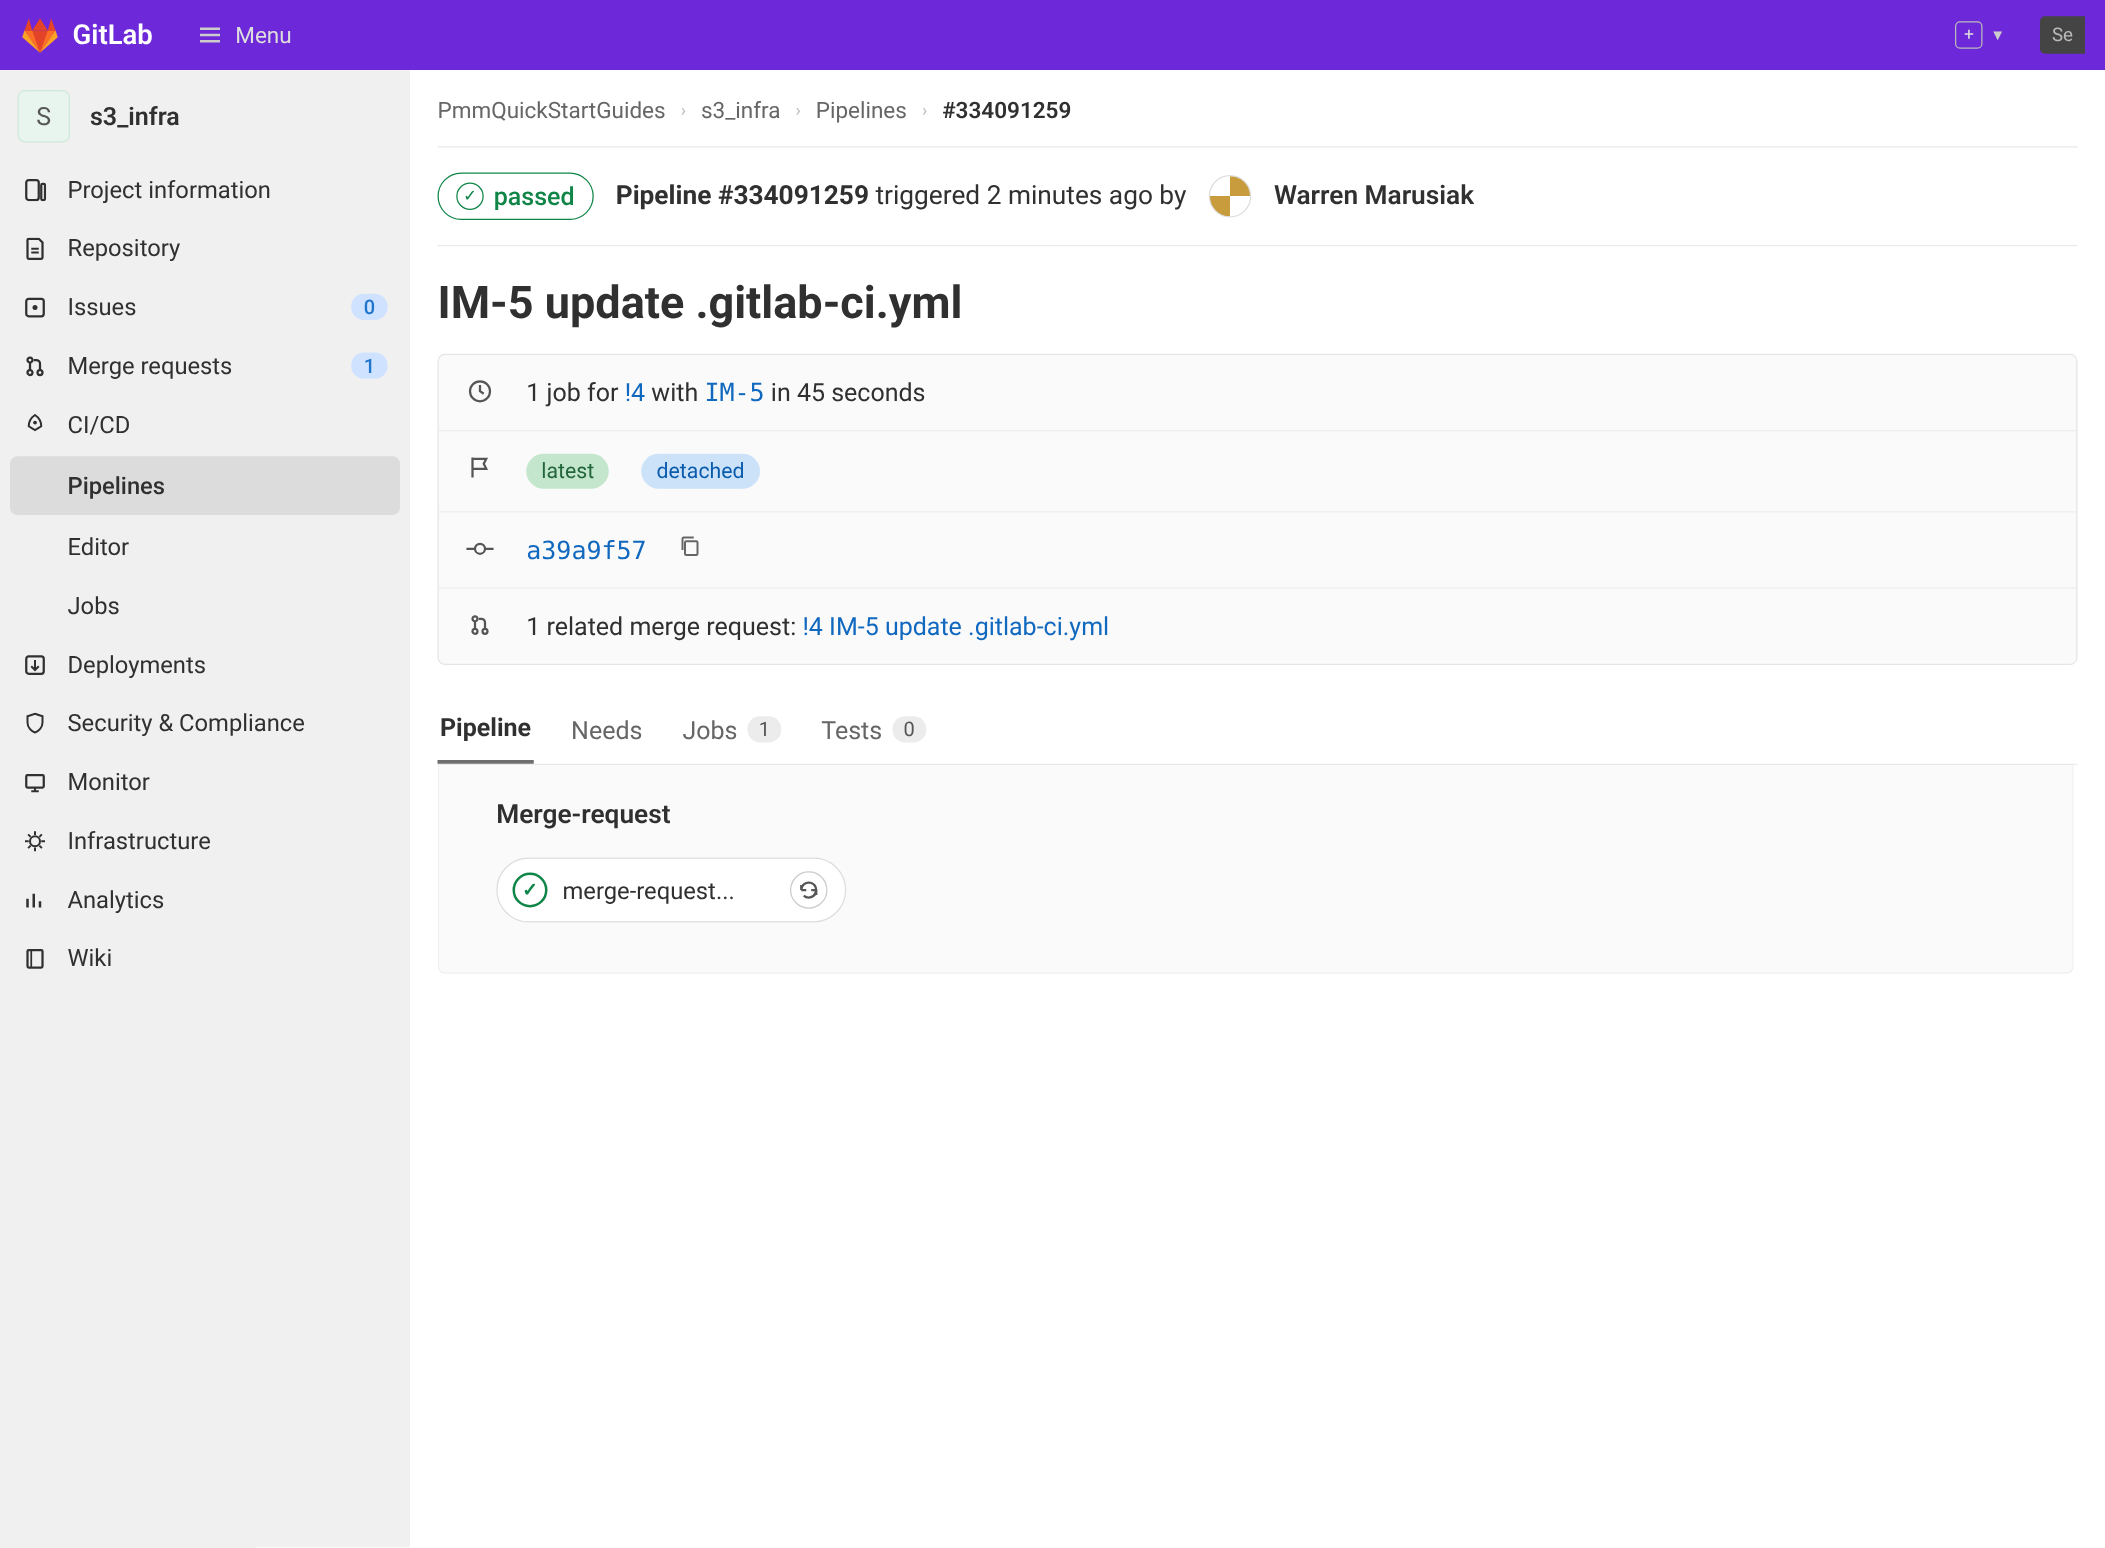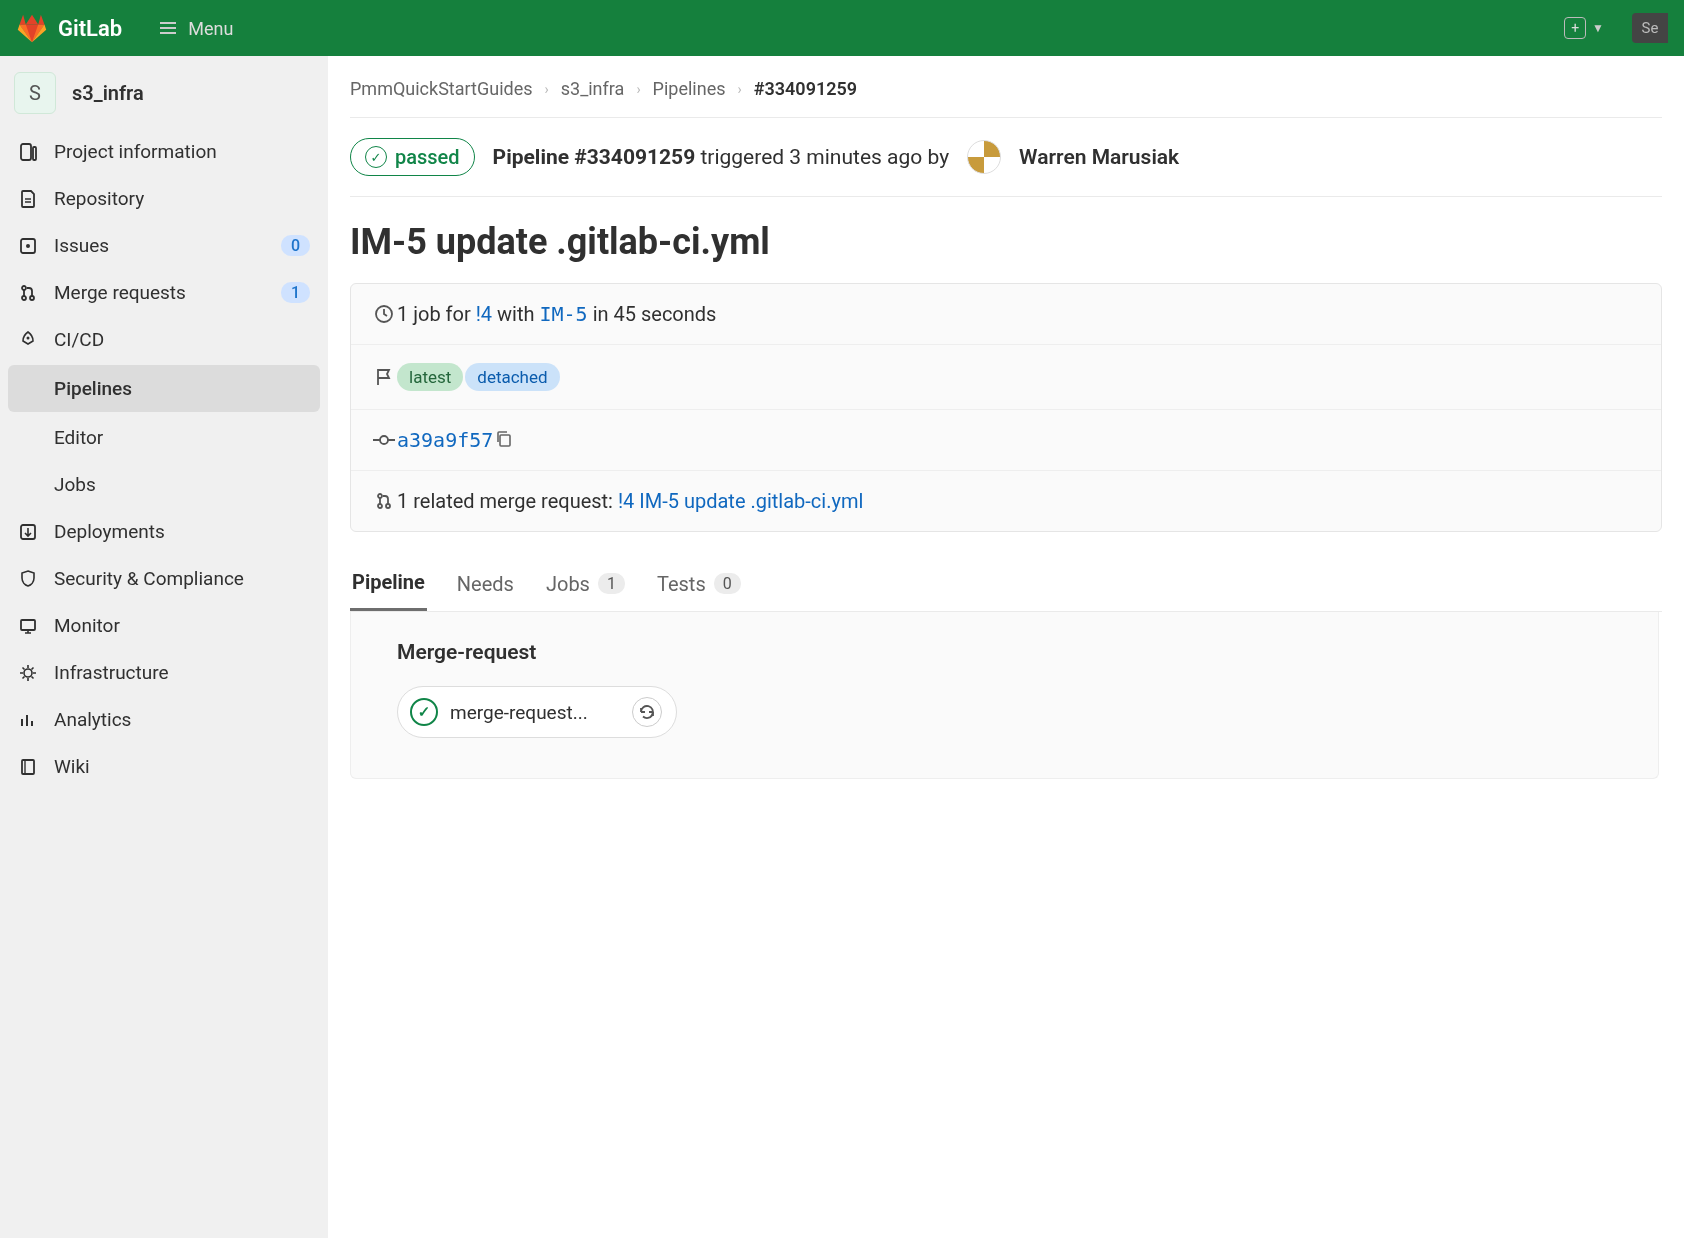--- a/index.html
+++ b/index.html
@@ -1,19 +1,19 @@
 <!DOCTYPE html>
 <html><head>
 <meta charset="utf-8">
 <style>
 * { box-sizing: border-box; margin: 0; padding: 0; }
 body { font-family: -apple-system, BlinkMacSystemFont, "Segoe UI", Roboto, sans-serif; color: #303030; background: #fff; overflow-x: hidden; }
 
 
-.topbar { height: 56px; background: #15803d; display: flex; align-items: center; padding: 0 16px; color: #fff; }
+.topbar { height: 56px; background: #6d28d9; display: flex; align-items: center; padding: 0 16px; color: #fff; }
 .logo-wrap { display: flex; align-items: center; gap: 10px; }
 .gitlab-logo { width: 32px; height: 32px; }
 .logo-text { font-size: 22px; font-weight: 600; color: #fff; }
 .menu-btn { display: flex; align-items: center; gap: 10px; margin-left: 36px; color: #ddd; cursor: pointer; font-size: 18px; }
 .spacer { flex: 1; }
 .topbar-right { display: flex; align-items: center; gap: 10px; }
 .plus-box { width: 22px; height: 22px; border: 1.5px solid #bbb; border-radius: 4px; display:flex; align-items:center; justify-content:center; color:#ddd; font-size:14px; }
 .chevron { color:#ccc; font-size: 12px; }
 .search-stub { width: 36px; height: 30px; background:#444; border-radius: 4px 0 0 4px; display:flex; align-items:center; justify-content:center; color:#bbb; font-size:15px; margin-left: 18px; }
 
@@ -46,21 +46,21 @@
 .status-pill { display:inline-flex; align-items:center; gap:8px; border:1.5px solid #108548; color:#108548; font-size:20px; padding: 6px 14px; border-radius: 22px; font-weight:500;}
 .status-pill .check-circ { width:22px; height:22px; border:1.5px solid #108548; border-radius:50%; display:flex; align-items:center; justify-content:center; font-size:13px; }
 .pipe-title-line { font-size: 21px; color:#303030;}
 .pipe-title-line b { font-weight:700; }
 .user-avatar { width:34px; height:34px; border-radius:50%; background: repeating-conic-gradient(#c89b3c 0 25%, #fff 0 50%); border:1px solid #ddd;}
 .user-name { font-size: 21px; font-weight:600; }
 
 .page-title { font-size: 36px; font-weight: 700; padding: 24px 0 20px 0; }
 
 .info-card { border:1px solid #e5e5e5; border-radius: 6px; margin-right: 22px; background:#fafafa;}
-.info-row { display:flex; align-items:center; gap: 2px; padding: 18px 22px; border-bottom: 1px solid #eee; font-size: 20px;}
+.info-row { display:flex; align-items:flex-start; gap: 26px; padding: 18px 22px; border-bottom: 1px solid #eee; font-size: 20px;}
 .info-row:last-child { border-bottom: none; }
 .info-icon { width:22px; height:22px; flex-shrink:0; display:flex; align-items:center; justify-content:center; color:#666;}
 .link { color:#1068bf; text-decoration:none; cursor:pointer; }
 .mono { font-family: "SFMono-Regular", Consolas, monospace; }
 .tag-pill { border-radius: 14px; padding: 4px 12px; font-size: 17px; display:inline-block; }
 .tag-latest { background:#c3e6cd; color:#24663b; }
 .tag-detached { background:#cbe2f9; color:#0b5cad; }
 .copy-icn { width:20px; height:20px; color:#666; cursor:pointer; }
 
 .tabs { display:flex; gap: 28px; margin-top: 26px; border-bottom: 1px solid #eaeaea; margin-right:22px; }
@@ -244,21 +244,21 @@
       <span class="current">#334091259</span>
     </div>
 
     <div class="pipe-header">
       <span class="status-pill">
         <span class="check-circ">✓</span>
         <span>passed</span>
       </span>
       <span class="pipe-title-line">
         <b><span>Pipeline</span> <span>#334091259</span></b>
-        <span>triggered 3 minutes ago by</span>
+        <span>triggered 2 minutes ago by</span>
       </span>
       <span class="user-avatar"></span>
       <span class="user-name">Warren Marusiak</span>
     </div>
 
     <h1 class="page-title">IM-5 update .gitlab-ci.yml</h1>
 
     <div class="info-card">
       <div class="info-row">
         <span class="info-icon">

